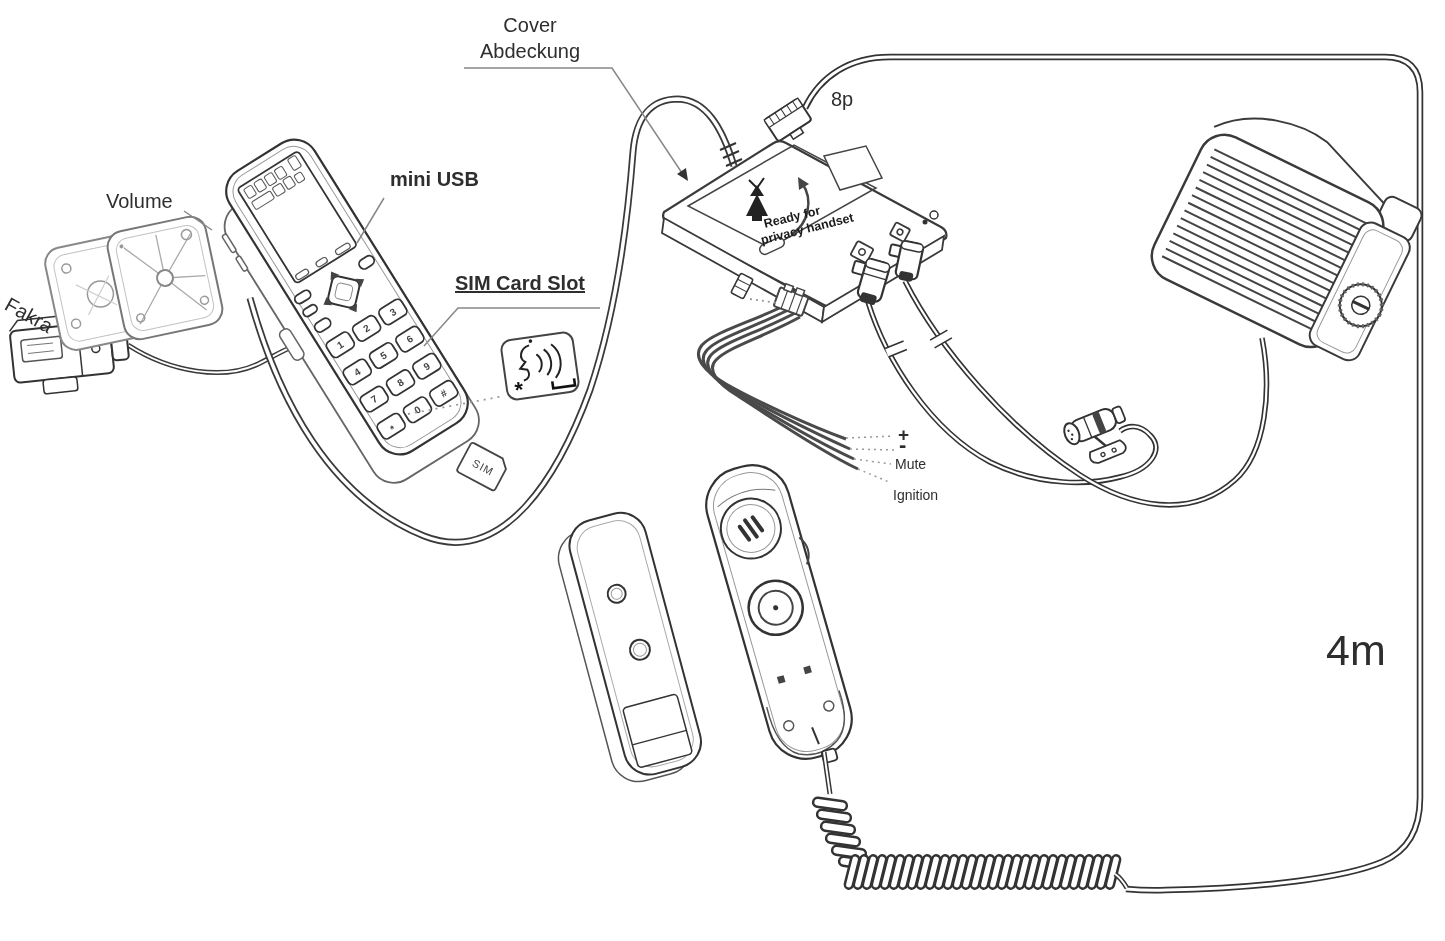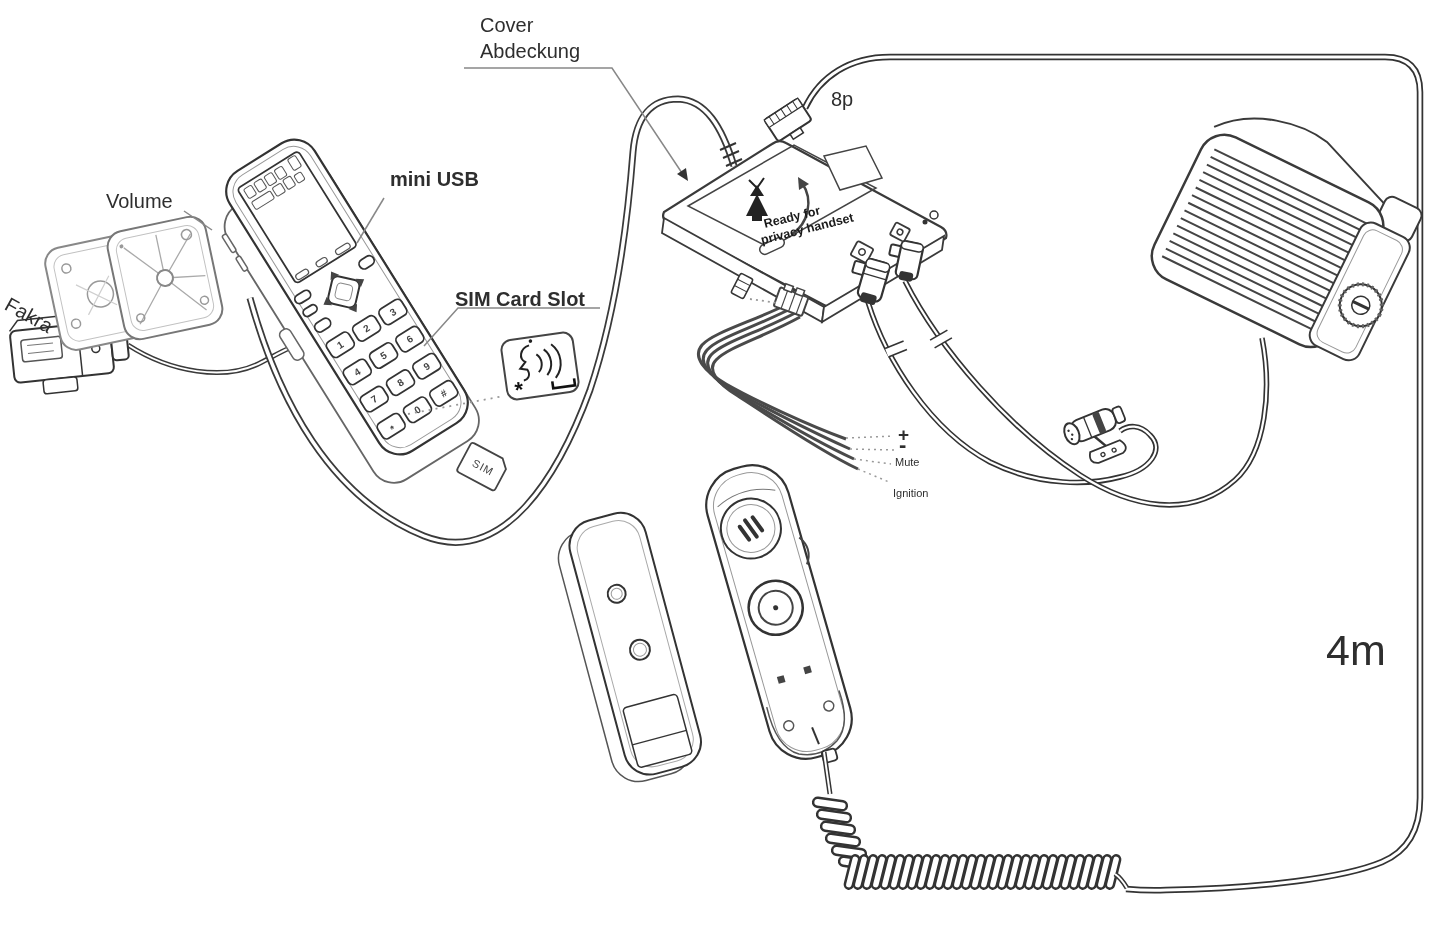--- a/index.html
+++ b/index.html
@@ -5,24 +5,24 @@
   html,body{margin:0;padding:0;background:#fff;}
   .stage{
     position:relative;width:1445px;height:941px;background:#ffffff;
     font-family:"Liberation Sans", sans-serif;color:#2e2e2e;overflow:hidden;
   }
   .stage svg{position:absolute;left:0;top:0;}
   .label{position:absolute;white-space:nowrap;color:#2e2e2e;}
   .lbl-20{font-size:20px;}
   .lbl-24{font-size:20px;margin-left:28px;}
   .lbl-42{font-size:43px;}
-  .lbl-15{font-size:11px;}
+  .lbl-15{font-size:14px;}
   .bold{font-weight:bold;}
   .rot-fakra{transform:rotate(29deg);transform-origin:left top;}
-  .cover-label div{line-height:26px;}
+  .cover-label div{line-height:26px;text-align:center;}
 </style>
 </head>
 <body>
 
 <div class="stage">
 
 <svg width="1445" height="941" viewBox="0 0 1445 941">
   <defs>
     <g id="coil-loop">
           <rect x="-4" y="-17" width="8" height="34" rx="4" fill="#fff" stroke="#333" stroke-width="2.5" transform="rotate(14)"></rect>
@@ -403,20 +403,20 @@
 </svg>
 
 <div class="label lbl-20 cover-label" style="left:480px;top:12px;">
   <div>Cover</div>
   <div>Abdeckung</div>
 </div>
 <div class="label lbl-24" style="left:803px;top:88px;">8p</div>
 <div class="label lbl-20 bold" style="left:390px;top:168px;">mini USB</div>
 <div class="label lbl-20" style="left:106px;top:190px;">Volume</div>
 <div class="label lbl-20 rot-fakra" style="left:12px;top:293px;">Fakra</div>
-<div class="label lbl-20 bold" style="left:455px;top:288px;">SIM Card Slot</div>
+<div class="label lbl-20 bold" style="left:455px;top:272px;text-decoration:underline;">SIM Card Slot</div>
 <div class="label bold" style="left:898px;top:424px;font-size:19px;">+</div>
 <div class="label bold" style="left:899px;top:438px;font-size:22px;line-height:14px;">-</div>
 <div class="label lbl-15" style="left:895px;top:456px;">Mute</div>
 <div class="label lbl-15" style="left:893px;top:475px;margin-top:12px;">Ignition</div>
 <div class="label lbl-42" style="left:1326px;top:626px;">4m</div>
 
 </div>
 
 </body></html>

